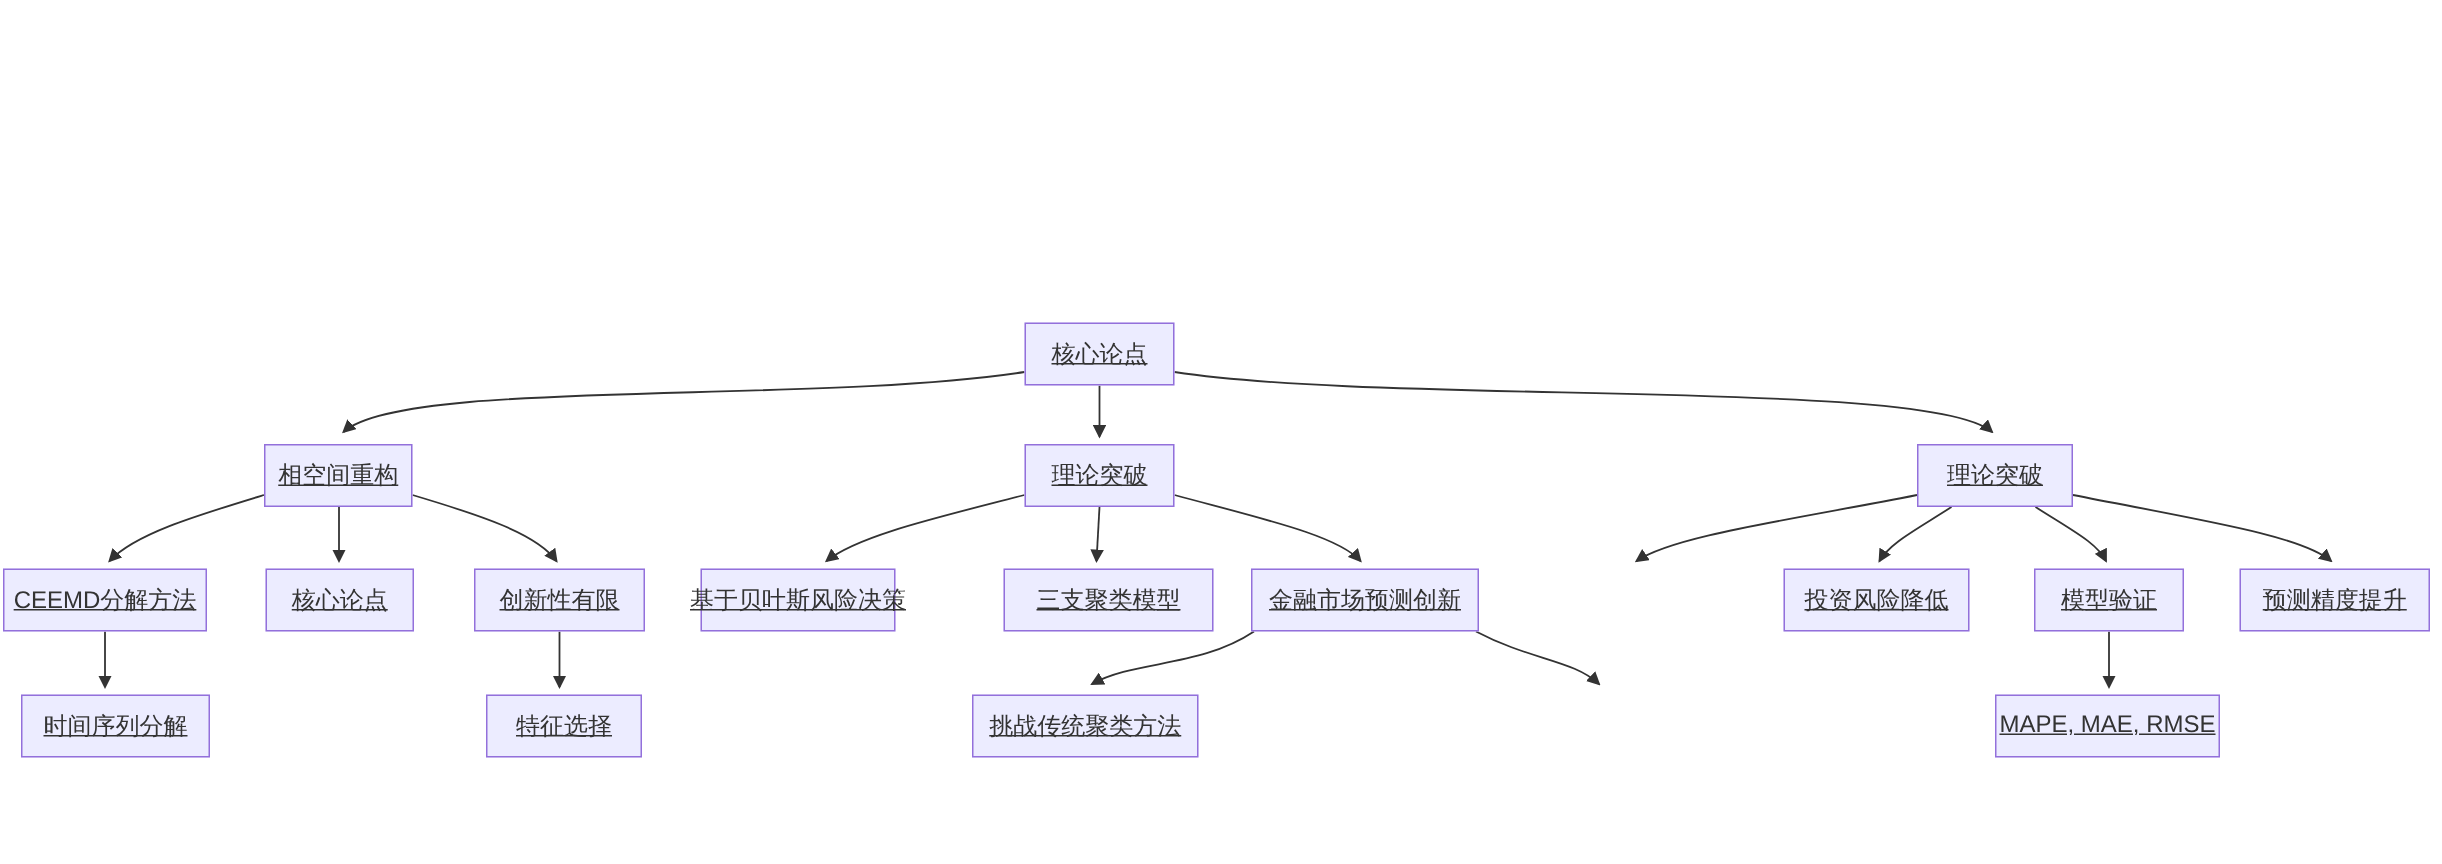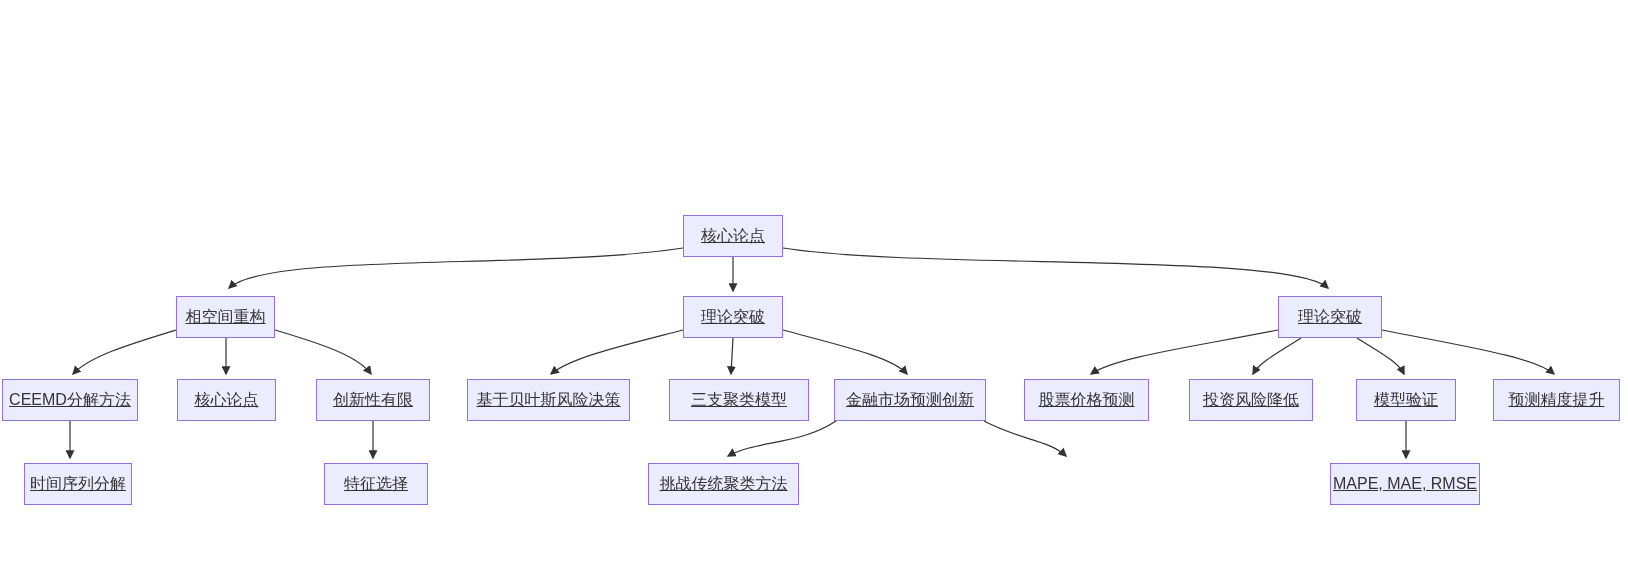--- a/index.html
+++ b/index.html
@@ -75,26 +75,25 @@
 
   <div class="node" style="left:683px;top:215px;width:100px">核心论点</div>
 
   <div class="node" style="left:176px;top:296px;width:99px">相空间重构</div>
   <div class="node" style="left:683px;top:296px;width:100px">理论突破</div>
   <div class="node" style="left:1278px;top:296px;width:104px">理论突破</div>
 
   <div class="node" style="left:2px;top:379px;width:136px">CEEMD分解方法</div>
   <div class="node" style="left:177px;top:379px;width:99px">核心论点</div>
   <div class="node" style="left:316px;top:379px;width:114px">创新性有限</div>
-  <div class="node" style="left:467px;top:379px;width:163px">基于贝叶斯风险决策</div>
+  <div class="node" style="left:467px;top:379px;width:130px">基于贝叶斯风险决策</div>
   <div class="node" style="left:669px;top:379px;width:140px">三支聚类模型</div>
   <div class="node" style="left:834px;top:379px;width:152px">金融市场预测创新</div>
-  <div class="node" style="left:1024px;top:379px;width:125px">股票价格预测</div>
   <div class="node" style="left:1189px;top:379px;width:124px">投资风险降低</div>
   <div class="node" style="left:1356px;top:379px;width:100px">模型验证</div>
   <div class="node" style="left:1493px;top:379px;width:127px">预测精度提升</div>
 
-  <div class="node" style="left:24px;top:463px;width:108px">时间序列分解</div>
+  <div class="node" style="left:14px;top:463px;width:126px">时间序列分解</div>
   <div class="node" style="left:324px;top:463px;width:104px">特征选择</div>
   <div class="node" style="left:648px;top:463px;width:151px">挑战传统聚类方法</div>
   <div class="node" style="left:1330px;top:463px;width:150px">MAPE, MAE, RMSE</div>
 
 </div>
 
 </body></html>

